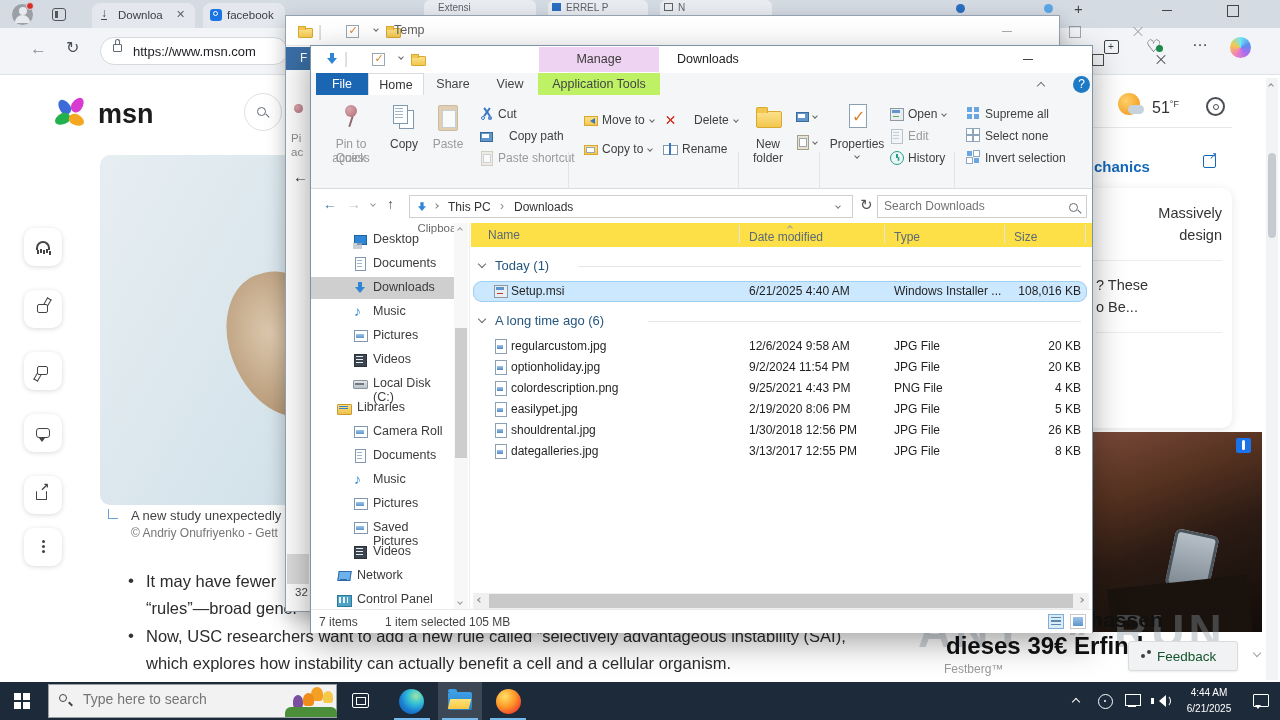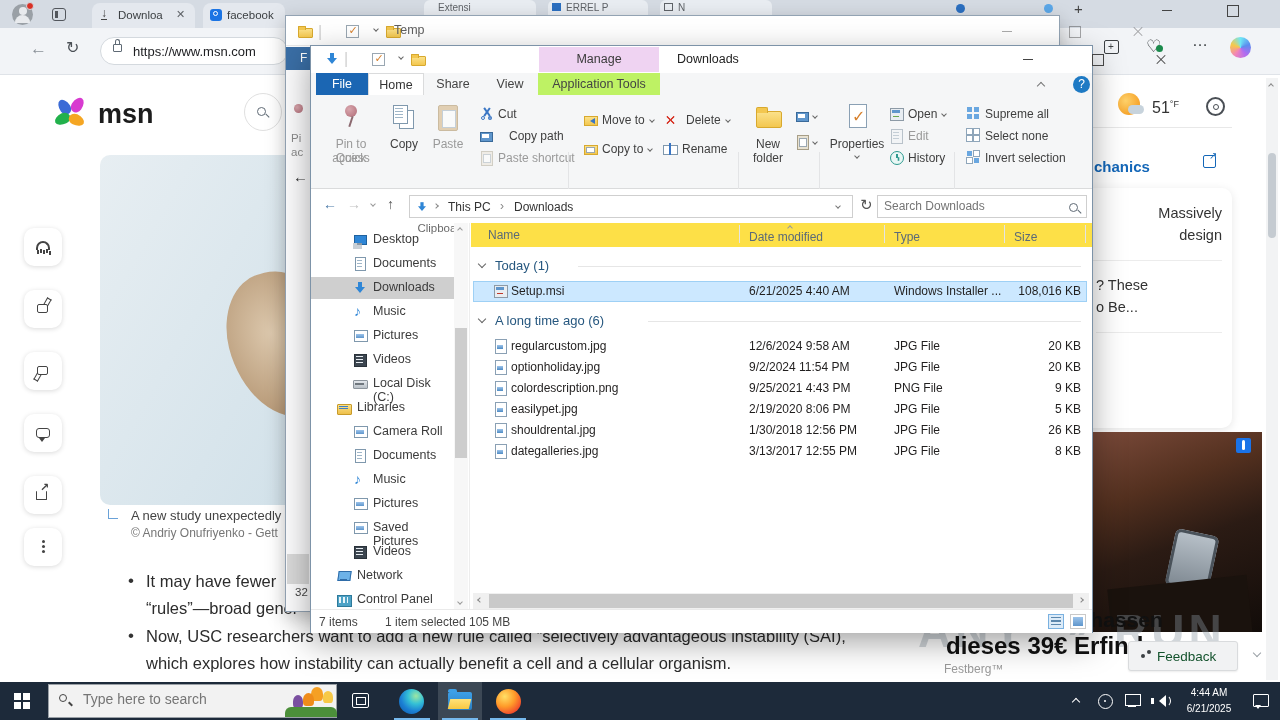--- a/index.html
+++ b/index.html
@@ -409,21 +409,21 @@
     <div class="glabel" style="left:5px;width:252px">Clipboard</div>
     <div class="gsep" style="left:257px"></div>
 
     <div class="ab" style="left:272px;top:13px">
       <span class="si si-move"></span><span class="rlab" style="margin-left:4px">Move to</span><span class="car sm" style="margin-left:5px;vertical-align:2px"></span>
     </div>
     <div class="ab" style="left:272px;top:42px">
       <span class="si si-copyto"></span><span class="rlab" style="margin-left:4px">Copy to</span><span class="car sm" style="margin-left:5px;vertical-align:2px"></span>
     </div>
     <div class="ab" style="left:352px;top:13px">
-      <span class="si si-del"></span><span class="rlab" style="margin-left:8px">Delete</span><span class="car sm" style="margin-left:5px;vertical-align:2px"></span>
+      <span class="si si-del"></span><span class="rlab" style="margin-left:16px">Delete</span><span class="car sm" style="margin-left:5px;vertical-align:2px"></span>
     </div>
     <div class="ab" style="left:352px;top:42px">
       <span class="si si-ren"></span><span class="rlab" style="margin-left:4px">Rename</span>
     </div>
     <div class="glabel" style="left:262px;width:165px">Organize</div>
     <div class="gsep" style="left:427px"></div>
 
     <div class="ab" style="left:433px;top:4px;width:48px;height:72px">
       <span class="ri ri-newfolder" style="left:10px;top:2px"></span>
       <div class="rlab ab" style="left:0;top:36px;width:48px;text-align:center">New</div>
@@ -568,21 +568,21 @@
     <span class="car sm ab" style="left:4px;bottom:5px;border-color:#999"></span>
   </div>
   <div class="ab" style="left:158px;top:177px;width:1px;height:386px;background:#ededed"></div>
 
   <div class="ab" id="file-list" style="left:160px;top:201px;width:618px;height:346px;overflow:hidden">
       <div class="ghead" style="top: 8px; width: 614px;">
         <span class="car gcar"></span>
         <span class="gtext">Today (1)</span>
         <span class="gline" style="left:105px"></span>
       </div>
-      <div class="frow sel" style="top: 34px;">
+      <div class="frow sel" style="top: 34px; border-radius: 9px;">
         <span class="ic ic-msi fic"></span>
         <span class="fname nw">Setup.msi</span>
         <span class="fdate nw">6/21/2025 4:40 AM</span>
         <span class="ftype nw">Windows Installer ...</span>
         <span class="fsize nw">108,016 KB</span>
       </div>
       <div class="ghead" style="top: 63px; width: 614px;">
         <span class="car gcar"></span>
         <span class="gtext">A long time ago (6)</span>
         <span class="gline" style="left:175px"></span>
@@ -599,21 +599,21 @@
         <span class="fname nw">optionholiday.jpg</span>
         <span class="fdate nw">9/2/2024 11:54 PM</span>
         <span class="ftype nw">JPG File</span>
         <span class="fsize nw">20 KB</span>
       </div>
       <div class="frow" style="top: 131px;">
         <span class="ic ic-img fic"></span>
         <span class="fname nw">colordescription.png</span>
         <span class="fdate nw">9/25/2021 4:43 PM</span>
         <span class="ftype nw">PNG File</span>
-        <span class="fsize nw">9 KB</span>
+        <span class="fsize nw">4 KB</span>
       </div>
       <div class="frow" style="top: 152px;">
         <span class="ic ic-img fic"></span>
         <span class="fname nw">easilypet.jpg</span>
         <span class="fdate nw">2/19/2020 8:06 PM</span>
         <span class="ftype nw">JPG File</span>
         <span class="fsize nw">5 KB</span>
       </div>
       <div class="frow" style="top: 173px;">
         <span class="ic ic-img fic"></span>

